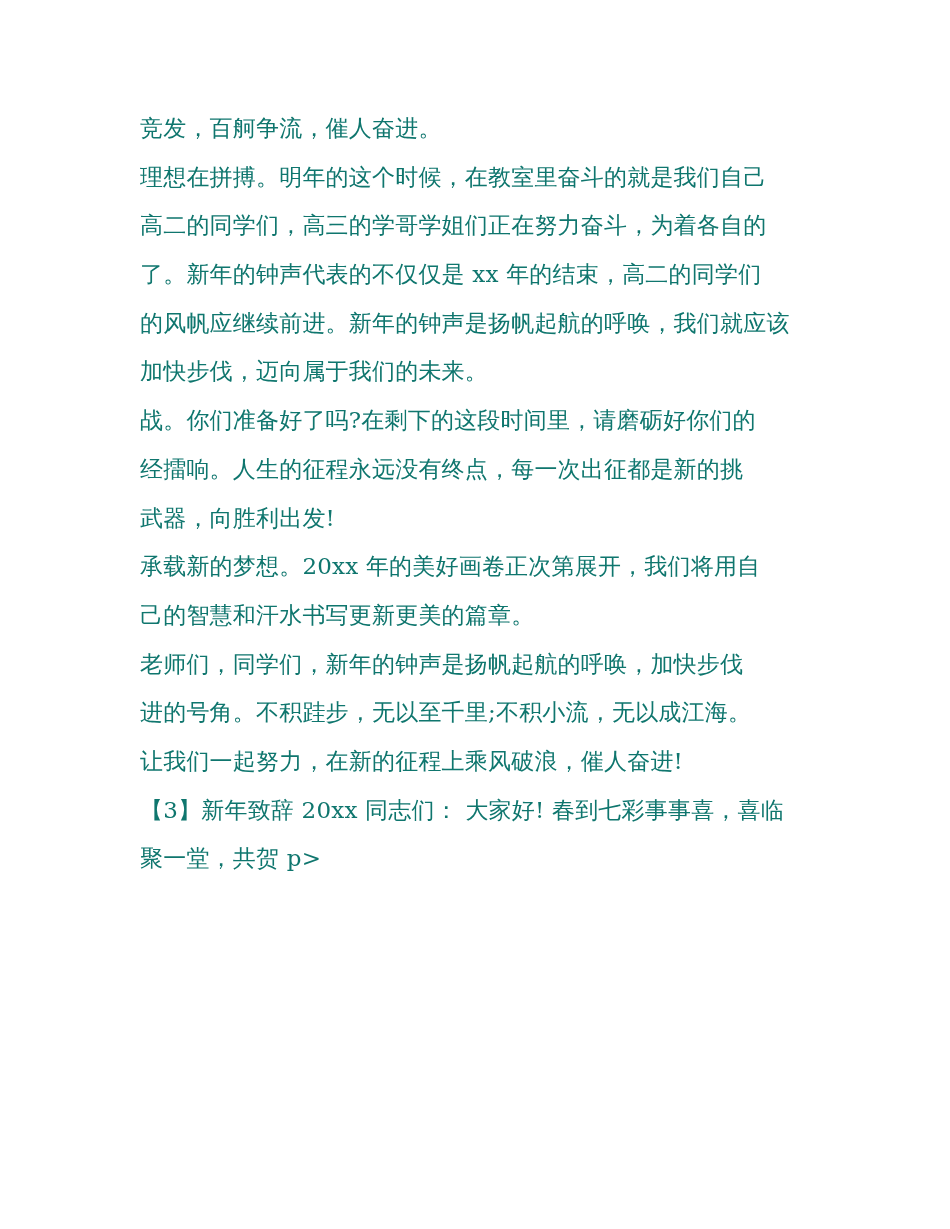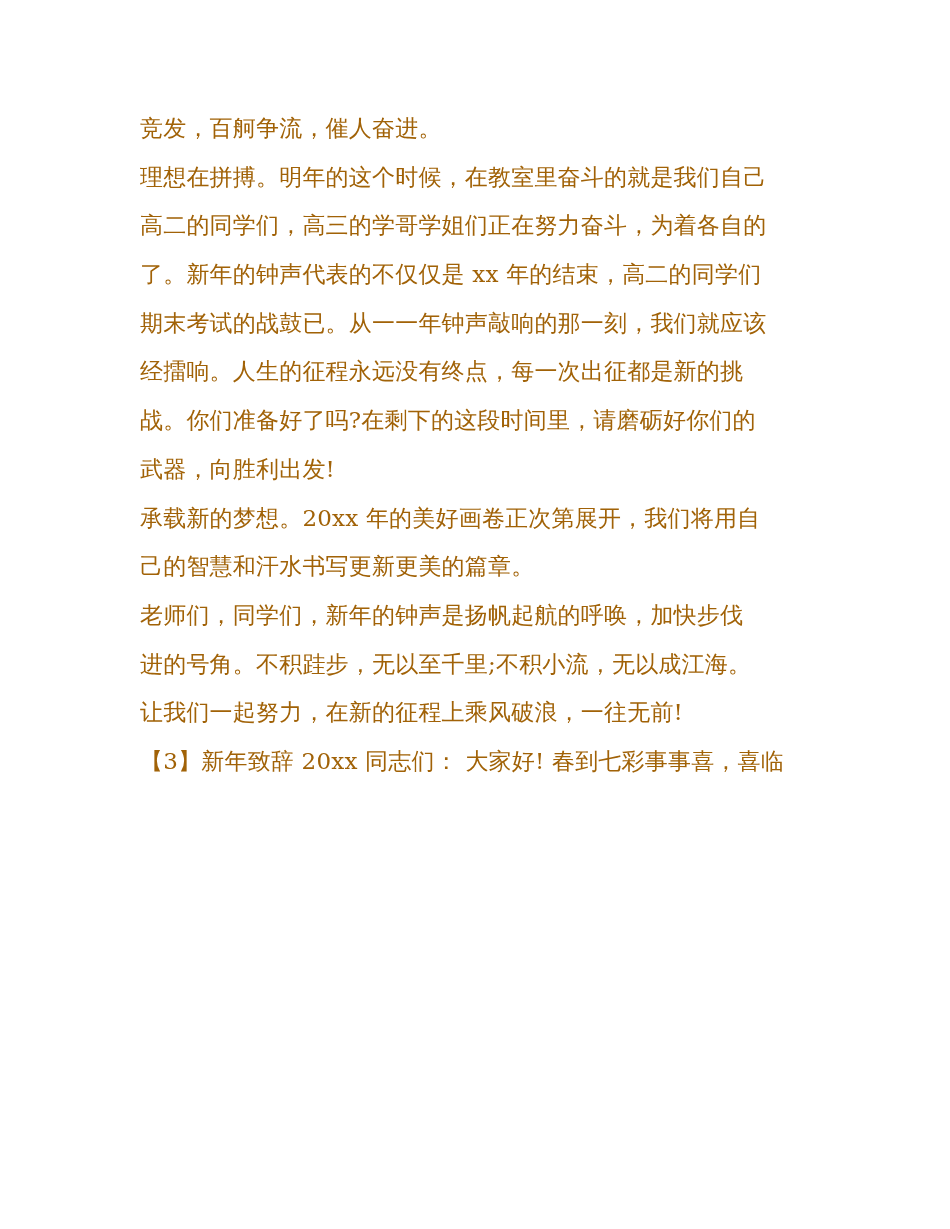--- a/index.html
+++ b/index.html
@@ -1,34 +1,36 @@
 <!DOCTYPE html>
 <html><head>
   <meta charset="utf-8">
   <style>
     html, body { margin: 0; padding: 0; background: #ffffff; }
     body { width: 950px; height: 1229px; position: relative; overflow: hidden; }
     .page {
       position: absolute; left: 140px; top: 108px; width: 690px;
       font-family: "DejaVu Serif", "Liberation Serif", serif;
-      font-size: 23px; color: #a16207;
+      font-size: 23px; color: #0f766e;
     }
     .line { height: 48.7px; line-height: 40px; white-space: nowrap; letter-spacing: 0.2px; }
   </style>
 </head>
 <body>
 
 <div class="page">
   <div class="line">竞发，百舸争流，催人奋进。</div>
   <div class="line">理想在拼搏。明年的这个时候，在教室里奋斗的就是我们自己</div>
   <div class="line">高二的同学们，高三的学哥学姐们正在努力奋斗，为着各自的</div>
   <div class="line">了。新年的钟声代表的不仅仅是 xx 年的结束，高二的同学们</div>
-  <div class="line">期末考试的战鼓已。从一一年钟声敲响的那一刻，我们就应该</div>
+  <div class="line">的风帆应继续前进。新年的钟声是扬帆起航的呼唤，我们就应该</div>
+  <div class="line">加快步伐，迈向属于我们的未来。</div>
+  <div class="line">战。你们准备好了吗?在剩下的这段时间里，请磨砺好你们的</div>
   <div class="line">经擂响。人生的征程永远没有终点，每一次出征都是新的挑</div>
-  <div class="line">战。你们准备好了吗?在剩下的这段时间里，请磨砺好你们的</div>
   <div class="line">武器，向胜利出发!</div>
   <div class="line">承载新的梦想。20xx 年的美好画卷正次第展开，我们将用自</div>
   <div class="line">己的智慧和汗水书写更新更美的篇章。</div>
   <div class="line">老师们，同学们，新年的钟声是扬帆起航的呼唤，加快步伐</div>
   <div class="line">进的号角。不积跬步，无以至千里;不积小流，无以成江海。</div>
-  <div class="line">让我们一起努力，在新的征程上乘风破浪，一往无前!</div>
+  <div class="line">让我们一起努力，在新的征程上乘风破浪，催人奋进!</div>
   <div class="line">【3】新年致辞 20xx 同志们： 大家好! 春到七彩事事喜，喜临</div>
+  <div class="line">聚一堂，共贺 p&gt;</div>
 </div>
 
 </body></html>

